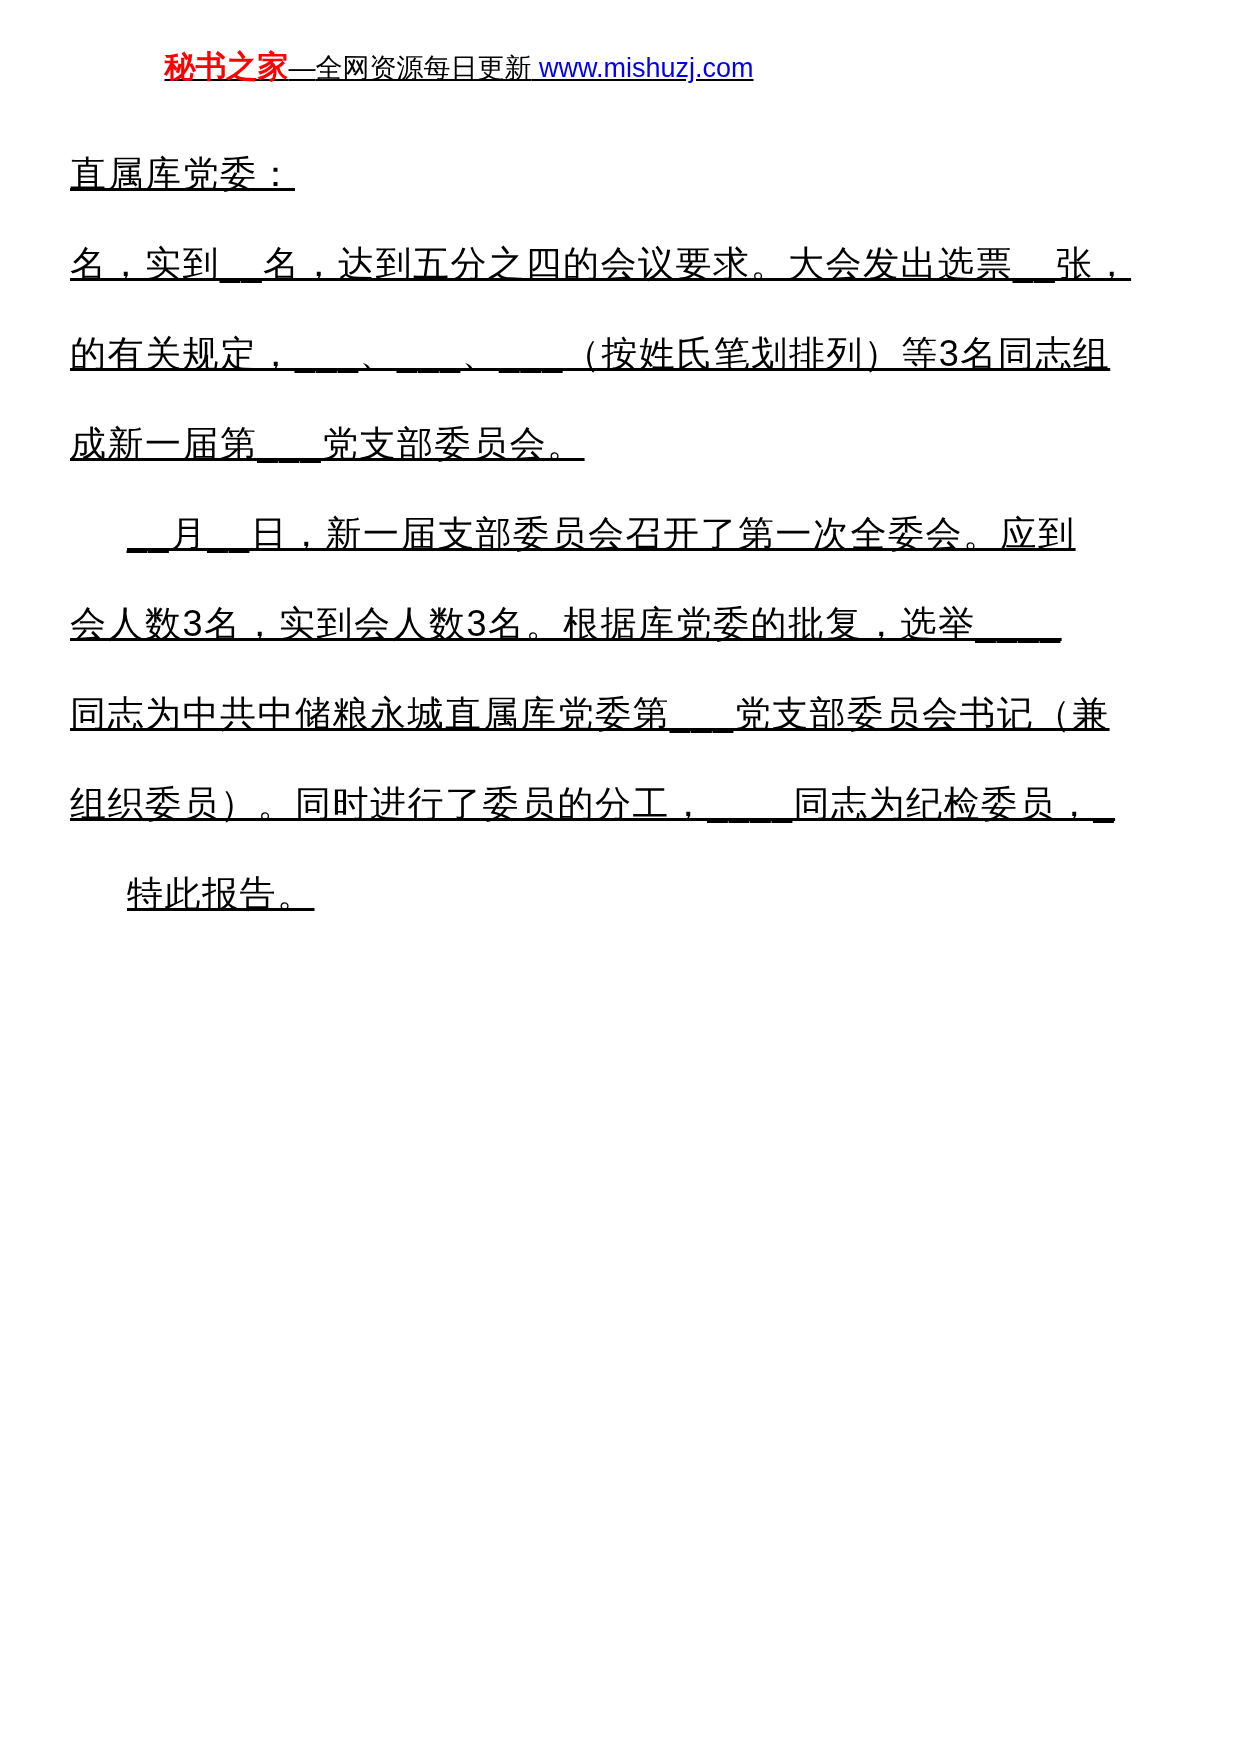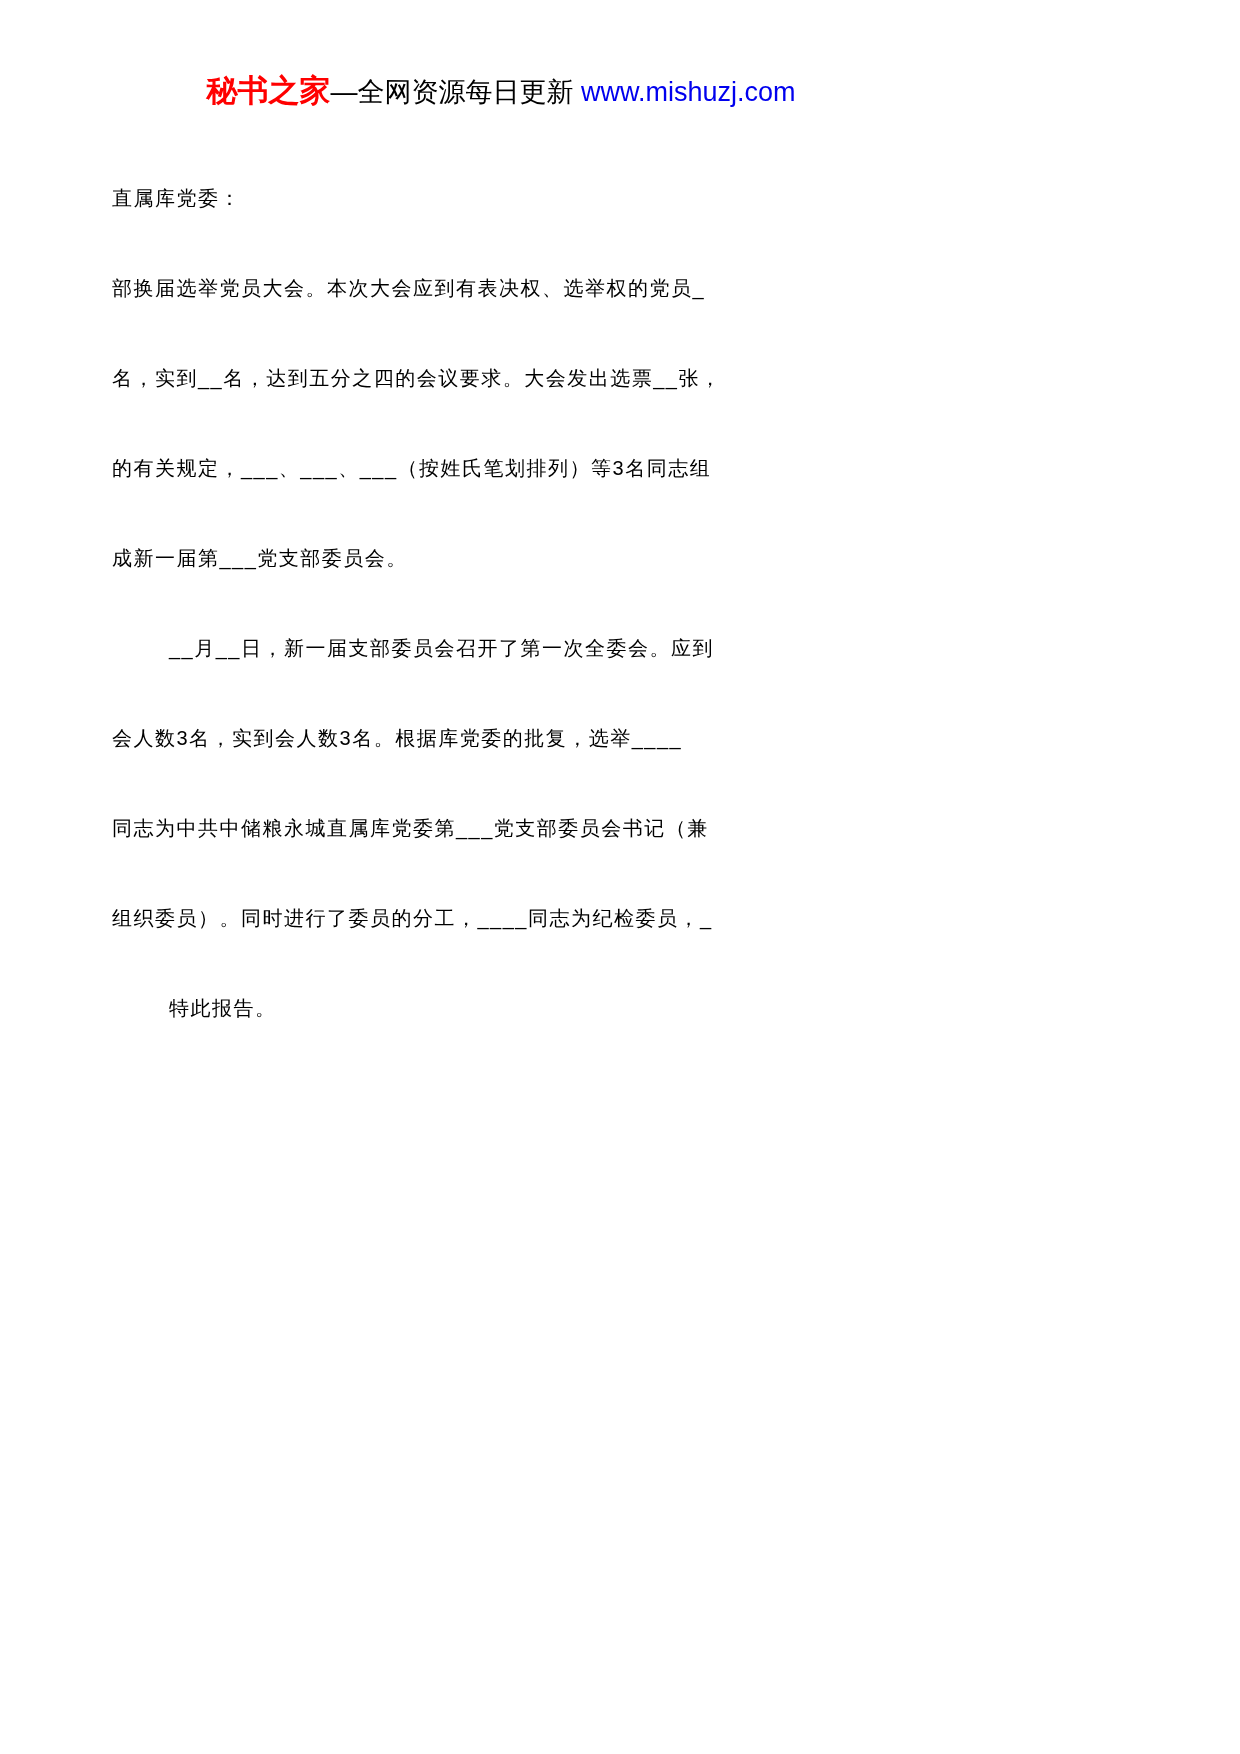--- a/index.html
+++ b/index.html
@@ -7,22 +7,23 @@
     position: relative;
     width: 1240px;
     height: 1754px;
     background: #ffffff;
     color: #000000;
     font-family: "Liberation Sans", sans-serif;
     overflow: hidden;
   }
   .content {
     width: 778px;
-    margin-left: 112px;
-    padding-top: 72px;
+    margin-left: 70px;
+    padding-top: 48px;
+    text-decoration: underline;
   }
   .header-line {
     text-align: center;
     font-size: 27px;
     line-height: 38px;
     white-space: nowrap;
   }
   .brand {
     color: #ff0000;
     font-weight: bold;
@@ -42,21 +43,21 @@
   }
   .title-blank {
     display: inline-block;
     width: 152px;
     height: 0.05em;
     border-bottom: 5px solid #000000;
     margin: 0 2px;
   }
   .body-text {
     margin-top: 42px;
-    font-size: 20px;
+    font-size: 36px;
     letter-spacing: 1.5px;
   }
   .line {
     line-height: 90px;
     white-space: pre;
   }
   .indent { text-indent: 57px; }
 </style>
 </head>
 <body>
@@ -67,21 +68,20 @@
     <div class="header-line">
       <span class="brand">秘书之家</span><span class="header-dash">—</span><span class="header-tagline">全网资源每日更新</span>
       <span class="header-url">www.mishuzj.com</span>
     </div>
 
 
     <div class="body-text">
       <div class="line">直属库党委：</div>
 
       <div>
-        <div class="line">部换届选举党员大会。本次大会应到有表决权、选举权的党员_</div>
         <div class="line">名，实到__名，达到五分之四的会议要求。大会发出选票__张，</div>
         <div class="line">的有关规定，___、___、___（按姓氏笔划排列）等3名同志组</div>
         <div class="line">成新一届第___党支部委员会。</div>
       </div>
 
       <div>
         <div class="line indent">__月__日，新一届支部委员会召开了第一次全委会。应到</div>
         <div class="line">会人数3名，实到会人数3名。根据库党委的批复，选举____</div>
         <div class="line">同志为中共中储粮永城直属库党委第___党支部委员会书记（兼</div>
         <div class="line">组织委员）。同时进行了委员的分工，____同志为纪检委员，_</div>

